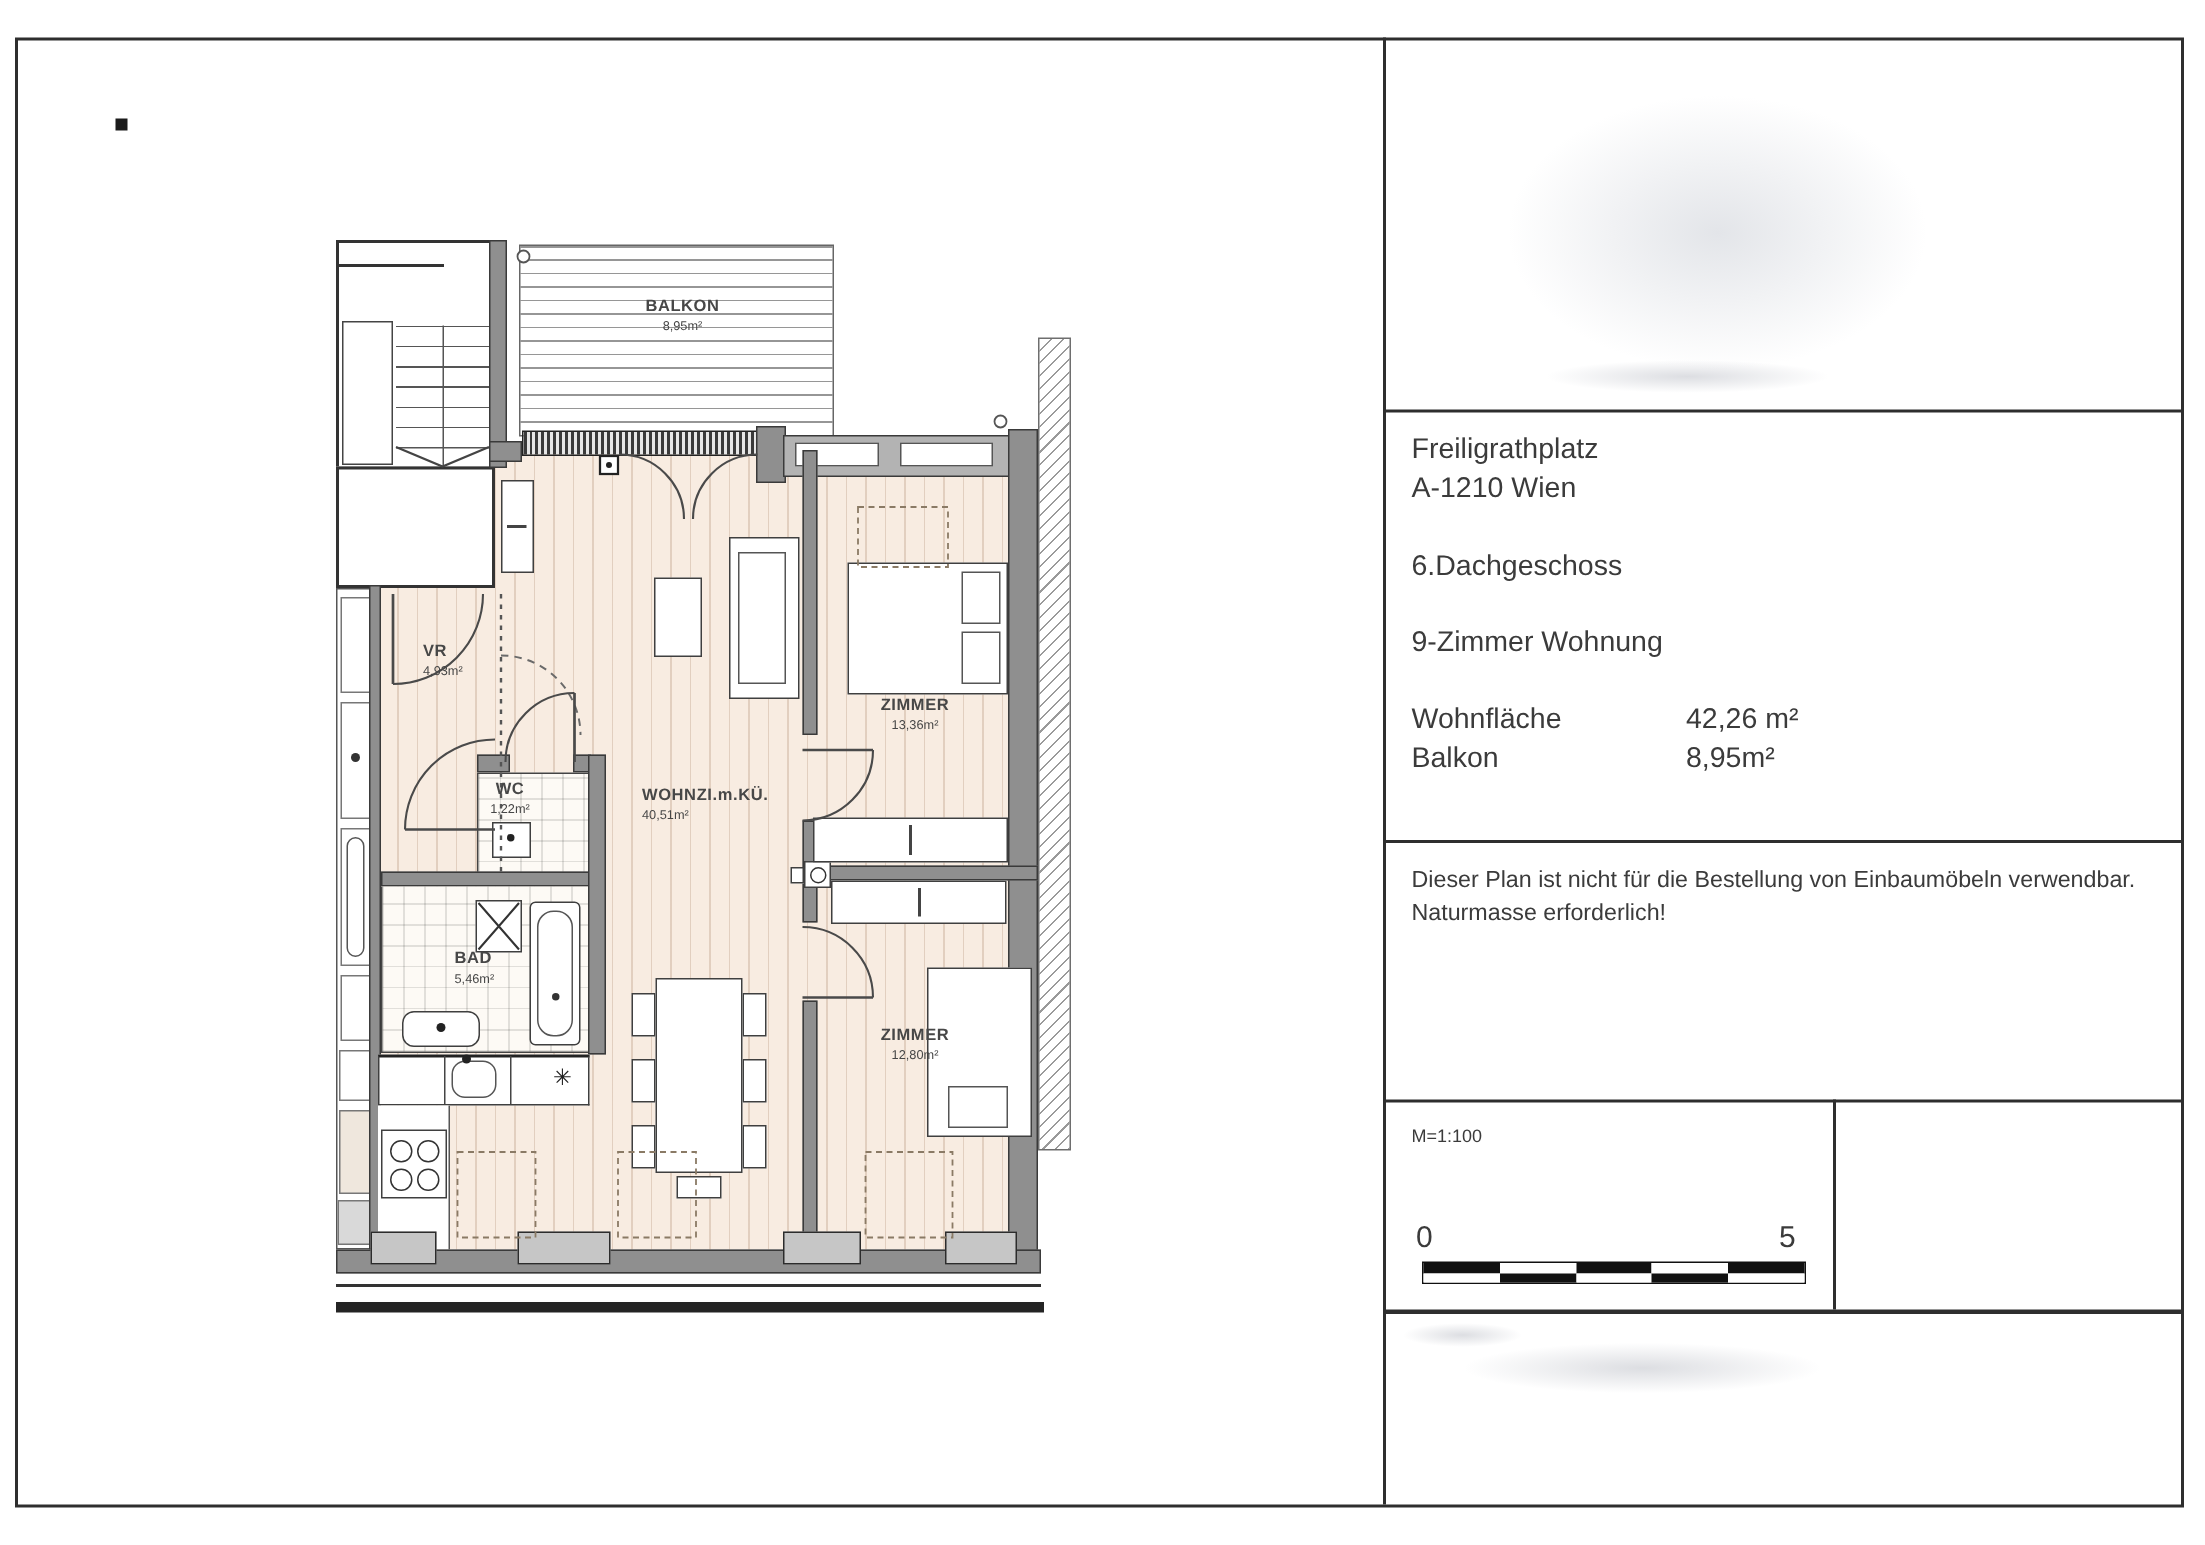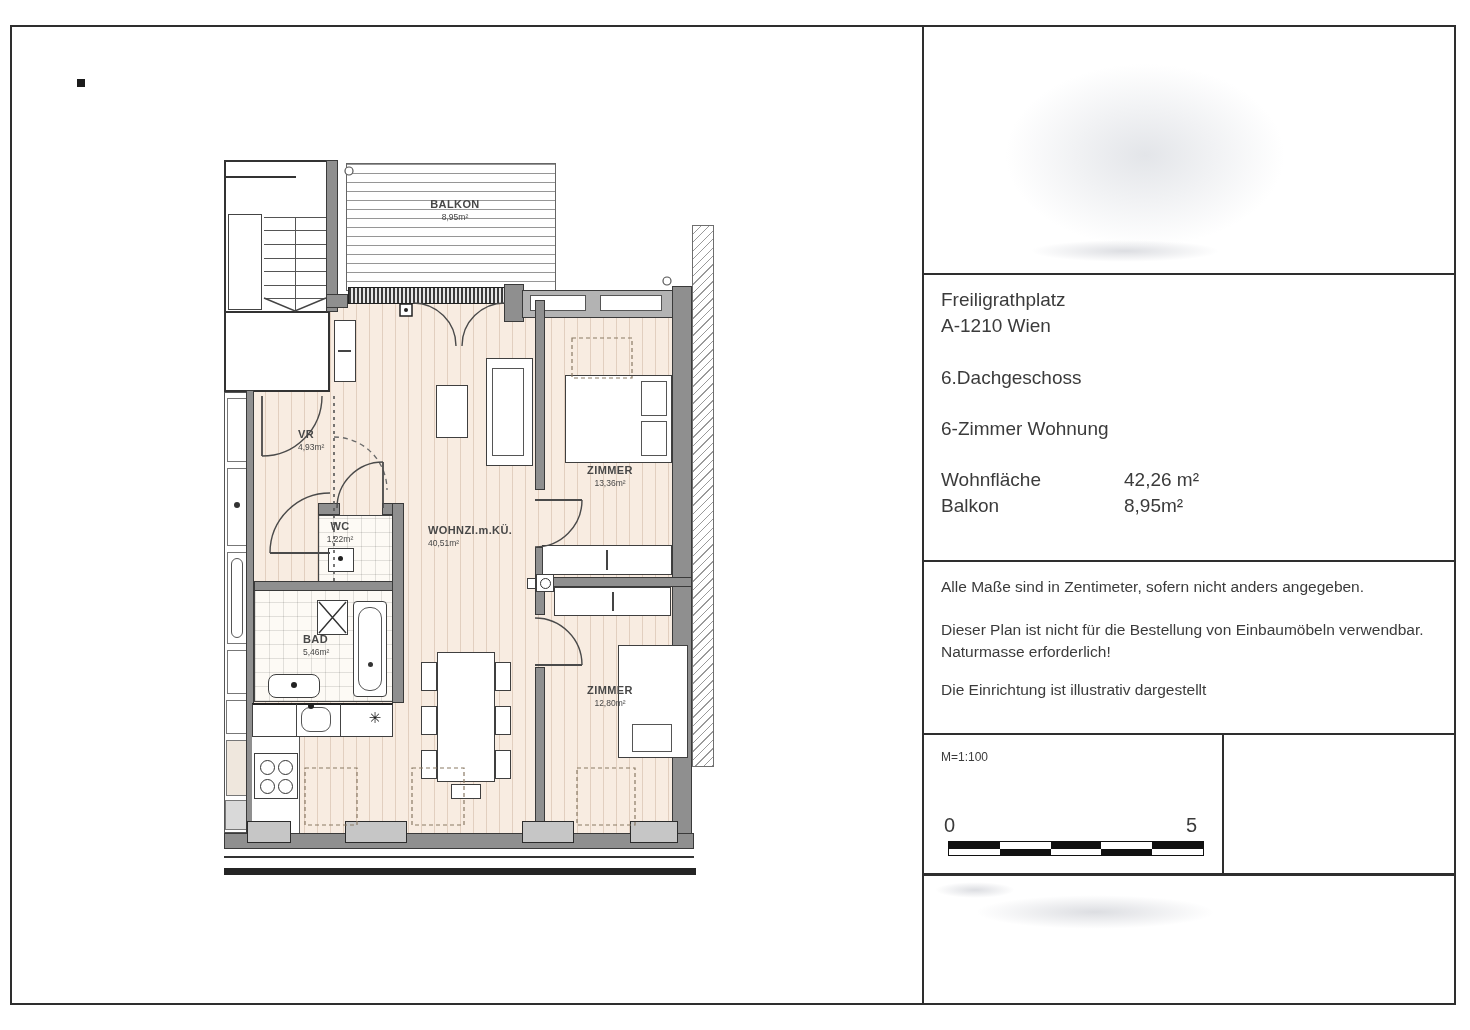--- a/index.html
+++ b/index.html
@@ -200,21 +200,21 @@
     <circle cx="667" cy="281" r="4" fill="#fff" stroke="#555" stroke-width="1.2"></circle>
 
     <rect x="400" y="304" width="12" height="12" fill="#fff" stroke="#222" stroke-width="1.5"></rect>
     <circle cx="406" cy="310" r="2" fill="#222"></circle>
   </svg>
 
   <div class="rlabel" style="left:405px;top:198px;width:100px;">
     <div class="nm">BALKON</div>
     <div class="ar">8,95m²</div>
   </div>
-  <div class="rlabel left" style="left:298px;top:428px;width:70px;">
+  <div class="rlabel left" style="left:282px;top:428px;width:70px;">
     <div class="nm">VR</div>
     <div class="ar">4,93m²</div>
   </div>
   <div class="rlabel" style="left:310px;top:520px;width:60px;">
     <div class="nm">WC</div>
     <div class="ar">1,22m²</div>
   </div>
   <div class="rlabel left" style="left:303px;top:633px;width:70px;">
     <div class="nm">BAD</div>
     <div class="ar">5,46m²</div>
@@ -234,32 +234,30 @@
 
   <div class="abs vline" style="left:922px;top:25px;width:2px;height:978px;"></div>
 
   <div class="abs blur-blob" style="left:1000px;top:60px;width:290px;height:190px;"></div>
   <div class="abs blur-smudge" style="left:1030px;top:240px;width:190px;height:22px;"></div>
   <div class="abs hline" style="left:924px;top:273px;width:530px;height:2px;"></div>
 
   <div class="abs tb-big" style="left:941px;top:289px;">Freiligrathplatz</div>
   <div class="abs tb-big" style="left:941px;top:315px;">A-1210 Wien</div>
   <div class="abs tb-big" style="left:941px;top:367px;">6.Dachgeschoss</div>
-  <div class="abs tb-big" style="left:941px;top:418px;">6-Zimmer Wohnung</div>
+  <div class="abs tb-big" style="left:941px;top:418px;">9-Zimmer Wohnung</div>
   <div class="abs tb-big" style="left:941px;top:469px;">Wohnfläche</div>
   <div class="abs tb-big" style="left:1124px;top:469px;">42,26 m²</div>
   <div class="abs tb-big" style="left:941px;top:495px;">Balkon</div>
   <div class="abs tb-big" style="left:1124px;top:495px;">8,95m²</div>
   <div class="abs hline" style="left:924px;top:560px;width:530px;height:2px;"></div>
 
   <div class="abs" style="left:941px;top:576px;width:500px;">
-    <div class="tb-note" style="margin-bottom:21px;">Alle Maße sind in Zentimeter, sofern nicht anders angegeben.</div>
     <div class="tb-note">Dieser Plan ist nicht für die Bestellung von Einbaumöbeln verwendbar.</div>
     <div class="tb-note" style="margin-bottom:16px;">Naturmasse erforderlich!</div>
-    <div class="tb-note">Die Einrichtung ist illustrativ dargestellt</div>
   </div>
   <div class="abs hline" style="left:924px;top:733px;width:530px;height:2px;"></div>
 
   <div class="abs tb-big" style="left:941px;top:750px;font-size:12px;">M=1:100</div>
   <div class="abs tb-big" style="left:944px;top:814px;font-size:20px;">0</div>
   <div class="abs tb-big" style="left:1186px;top:814px;font-size:20px;">5</div>
   <div class="abs scalebar" style="left:948px;top:841px;width:256px;height:15px;">
     <div class="sb-row">
       <div class="sb-seg" style="background:#111;"></div>
       <div class="sb-seg" style="background:#fff;"></div>

